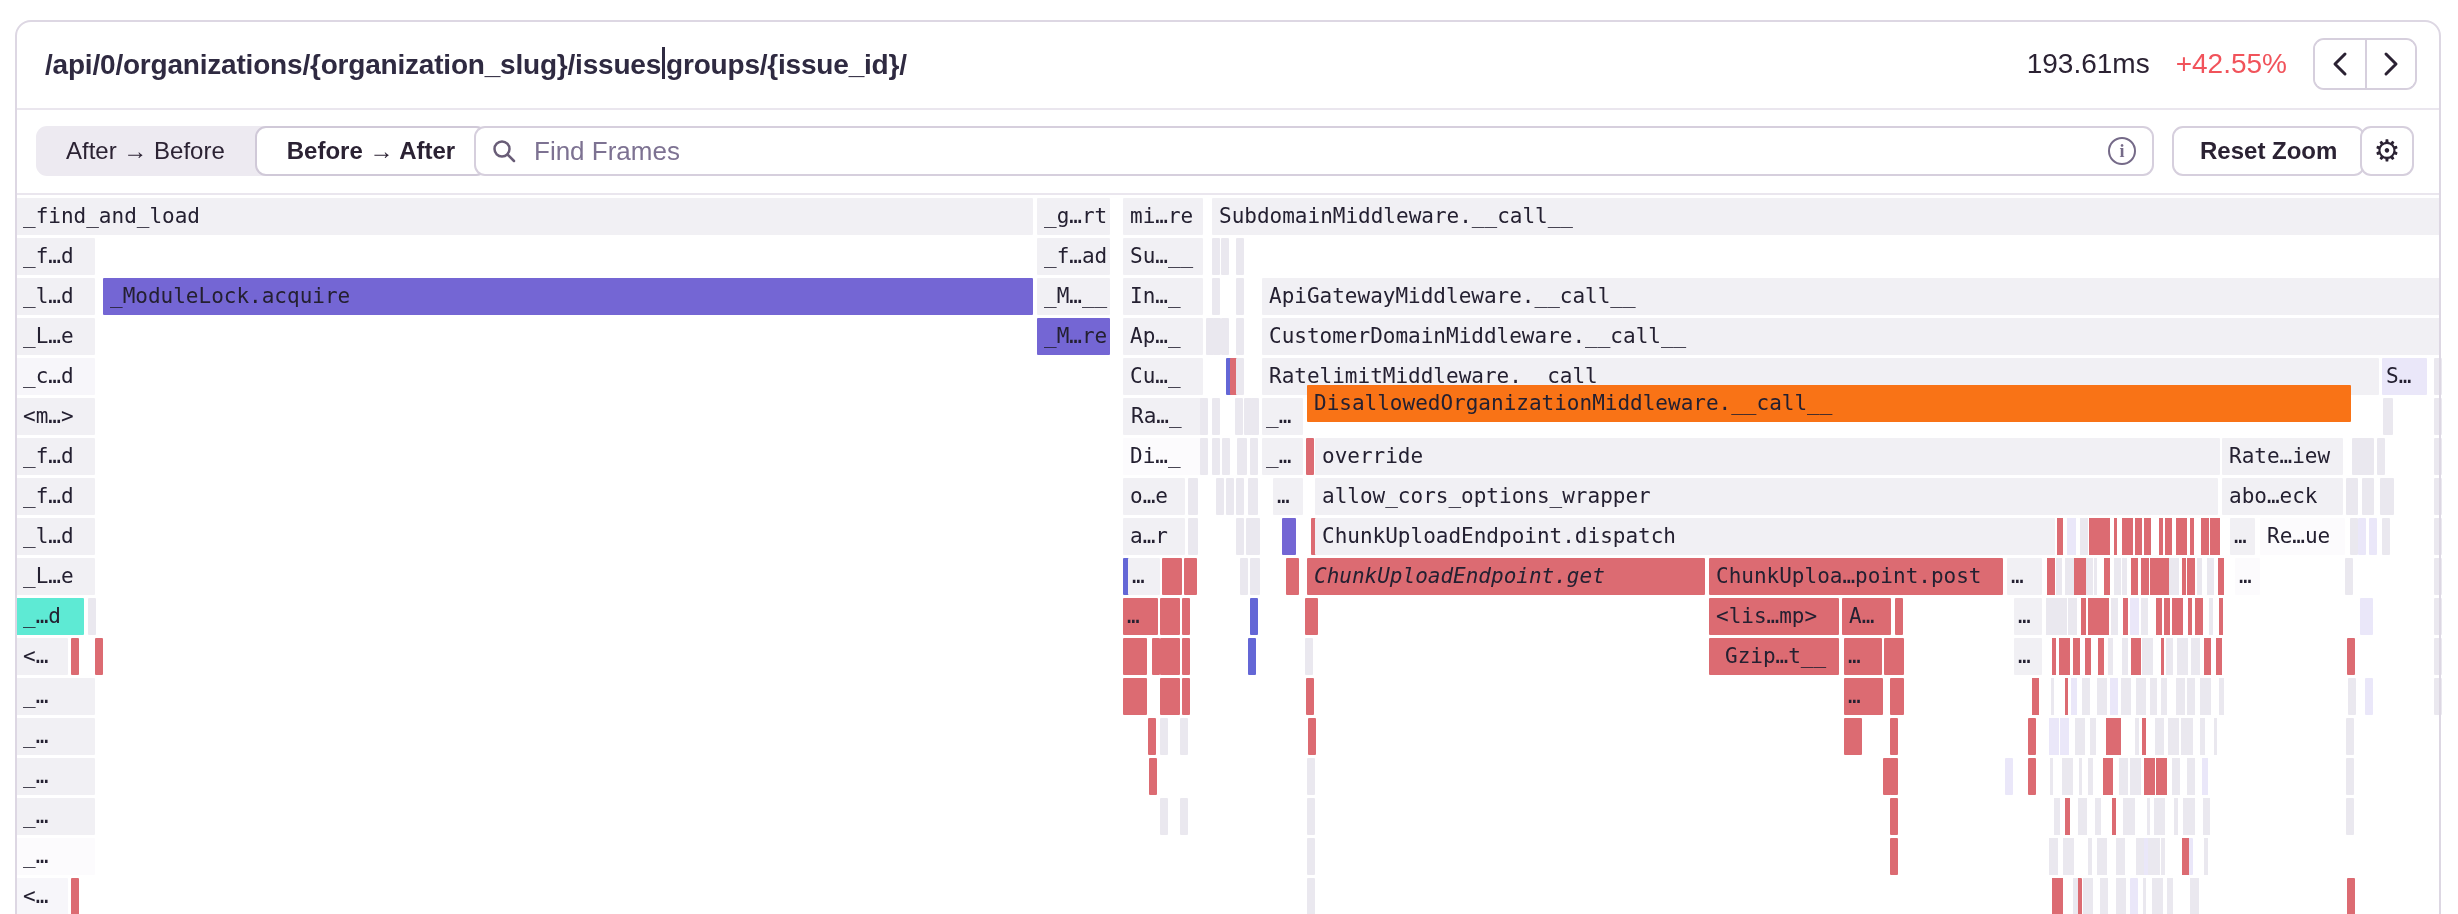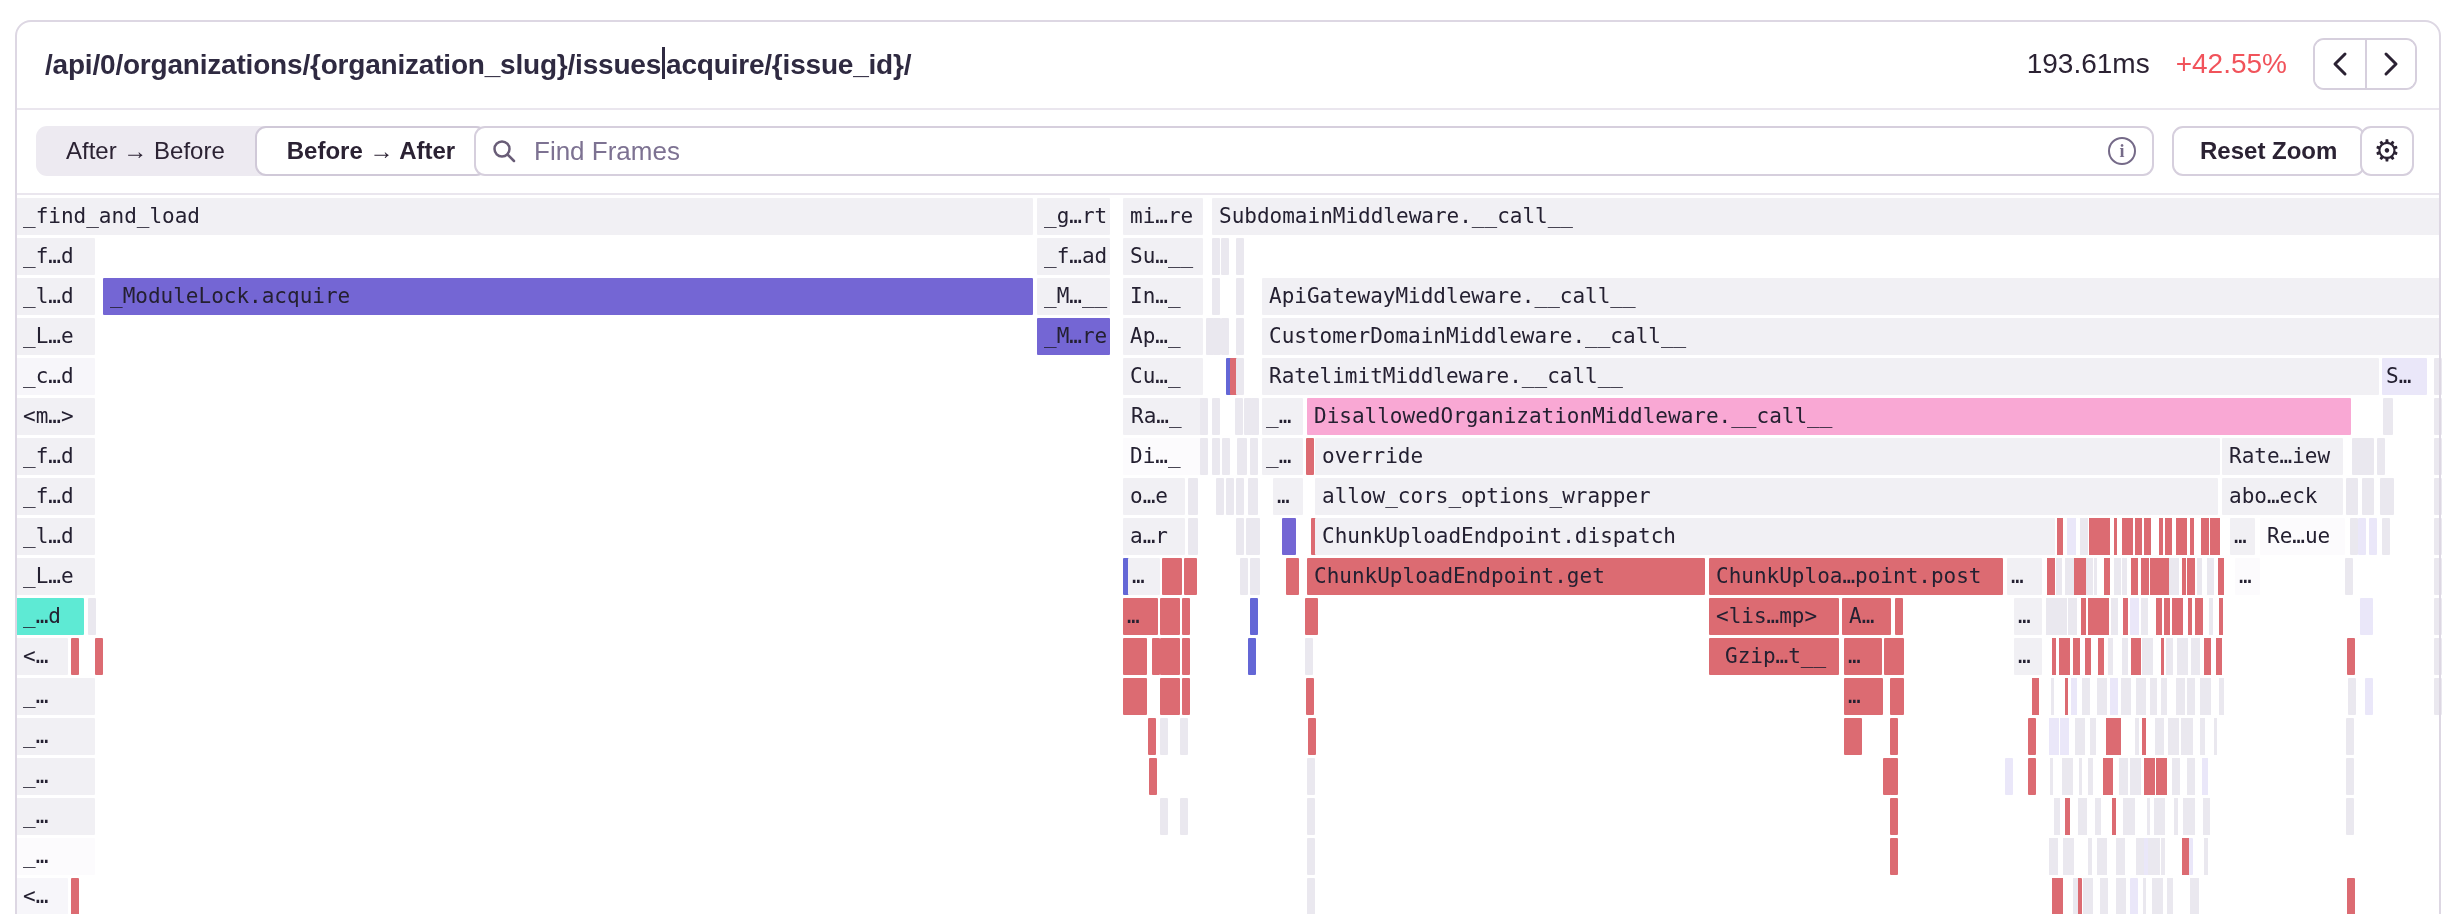--- a/index.html
+++ b/index.html
@@ -52,21 +52,21 @@
   .frame { position:absolute; height:37px; border-radius:1px; overflow:hidden;
            font-family:"DejaVu Sans Mono", monospace; font-size:21px; line-height:37px;
            color:#242031; white-space:nowrap; padding:0 7px; cursor:pointer; }
   .frame.tiny { padding:0 4px; }
   .sliver { position:absolute; height:37px; cursor:pointer; }
 </style>
 </head>
 <body>
 
 <div class="header">
-  <div class="url-text"><span>/api/0/organizations/{organization_slug}/issues</span><span class="caret"></span><span>acquire/{issue_id}/</span></div>
+  <div class="url-text"><span>/api/0/organizations/{organization_slug}/issues</span><span class="caret"></span><span>groups/{issue_id}/</span></div>
   <div class="header-right">
     <span class="duration">193.61ms</span>
     <span class="delta">+42.55%</span>
     <span class="nav-group">
       <button class="nav-btn">
         <svg width="18" height="26" viewBox="0 0 18 26">
             <polyline points="14,3 4,13 14,23" fill="none" stroke="#2b2233" stroke-width="3" stroke-linecap="round" stroke-linejoin="round"></polyline>
           </svg>
       </button>
       <button class="nav-btn">
@@ -134,21 +134,21 @@
     <div class="frame tiny" style="left: 2382px; top: 163px; width: 45px; background: rgb(234, 231, 249);">S…</div>
     <div class="frame tiny" style="left: 2434px; top: 163px; width: 5px; background: rgb(234, 232, 239);"></div>
     <div class="frame" style="left: 16px; top: 203px; width: 79px; background: rgb(241, 240, 244);">&lt;m…&gt;</div>
     <div class="frame" style="left: 1123px; top: 203px; width: 80px; background: rgb(241, 240, 244); padding-left: 8px;">Ra…_</div>
     <div class="frame tiny" style="left: 1200px; top: 203px; width: 4px; background: rgb(234, 232, 239);"></div>
     <div class="frame tiny" style="left: 1212px; top: 203px; width: 4px; background: rgb(234, 232, 239);"></div>
     <div class="frame tiny" style="left: 1235px; top: 203px; width: 6px; background: rgb(234, 232, 239);"></div>
     <div class="frame tiny" style="left: 1244px; top: 203px; width: 5px; background: rgb(234, 232, 239);"></div>
     <div class="frame tiny" style="left: 1251px; top: 203px; width: 6px; background: rgb(234, 232, 239);"></div>
     <div class="frame tiny" style="left: 1262px; top: 203px; width: 41px; background: rgb(241, 240, 244);">_…</div>
-    <div class="frame" style="left: 1307px; top: 203px; width: 1044px; background: #f9a8d4;">DisallowedOrganizationMiddleware.__call__</div>
+    <div class="frame" style="left: 1307px; top: 190px; width: 1044px; background: #f97316;">DisallowedOrganizationMiddleware.__call__</div>
     <div class="frame tiny" style="left: 2383px; top: 203px; width: 10px; background: rgb(234, 232, 239);"></div>
     <div class="frame tiny" style="left: 2434px; top: 203px; width: 5px; background: rgb(234, 232, 239);"></div>
     <div class="frame" style="left: 16px; top: 243px; width: 79px; background: rgb(241, 240, 244);">_f…d</div>
     <div class="frame" style="left: 1123px; top: 243px; width: 80px; background: rgb(252, 251, 253);">Di…_</div>
     <div class="frame tiny" style="left: 1200px; top: 243px; width: 4px; background: rgb(234, 232, 239);"></div>
     <div class="frame tiny" style="left: 1212px; top: 243px; width: 4px; background: rgb(234, 232, 239);"></div>
     <div class="frame tiny" style="left: 1222px; top: 243px; width: 6px; background: rgb(234, 232, 239);"></div>
     <div class="frame tiny" style="left: 1237px; top: 243px; width: 10px; background: rgb(234, 232, 239);"></div>
     <div class="frame tiny" style="left: 1250px; top: 243px; width: 8px; background: rgb(234, 232, 239);"></div>
     <div class="frame tiny" style="left: 1262px; top: 243px; width: 41px; background: rgb(241, 240, 244);">_…</div>
@@ -190,21 +190,21 @@
     <div class="frame" style="left: 16px; top: 363px; width: 79px; background: rgb(241, 240, 244);">_L…e</div>
     <div class="frame tiny" style="left: 1123px; top: 363px; width: 3px; background: rgb(100, 103, 214);"></div>
     <div class="frame tiny" style="left: 1128px; top: 363px; width: 32px; background: rgb(241, 240, 244);">…</div>
     <div class="frame tiny" style="left: 1162px; top: 363px; width: 20px; background: rgb(220, 107, 114);"></div>
     <div class="frame tiny" style="left: 1184px; top: 363px; width: 3px; background: rgb(220, 107, 114);"></div>
     <div class="frame tiny" style="left: 1189px; top: 363px; width: 3px; background: rgb(220, 107, 114);"></div>
     <div class="frame tiny" style="left: 1240px; top: 363px; width: 5px; background: rgb(234, 232, 239);"></div>
     <div class="frame tiny" style="left: 1250px; top: 363px; width: 10px; background: rgb(234, 232, 239);"></div>
     <div class="frame tiny" style="left: 1286px; top: 363px; width: 3px; background: rgb(220, 107, 114);"></div>
     <div class="frame tiny" style="left: 1291px; top: 363px; width: 3px; background: rgb(220, 107, 114);"></div>
-    <div class="frame" style="left: 1307px; top: 363px; width: 398px; background: rgb(220, 107, 114);">ChunkUploadEndpoint.get</div>
+    <div class="frame" style="left: 1307px; top: 363px; width: 398px; background: rgb(220, 107, 114); font-style: italic;">ChunkUploadEndpoint.get</div>
     <div class="frame" style="left: 1709px; top: 363px; width: 294px; background: rgb(220, 107, 114);">ChunkUploa…point.post</div>
     <div class="frame tiny" style="left: 2007px; top: 363px; width: 35px; background: rgb(241, 240, 244);">…</div>
     <div class="frame tiny" style="left: 2235px; top: 363px; width: 25px; background: rgb(252, 251, 253);">…</div>
     <div class="frame tiny" style="left: 2345px; top: 363px; width: 6px; background: rgb(234, 232, 239);"></div>
     <div class="frame tiny" style="left: 2434px; top: 363px; width: 5px; background: rgb(234, 232, 239);"></div>
     <div class="frame" style="left: 16px; top: 403px; width: 68px; background: #5eead4;">_…d</div>
     <div class="frame tiny" style="left: 88px; top: 403px; width: 6px; background: rgb(234, 232, 239);"></div>
     <div class="frame tiny" style="left: 1123px; top: 403px; width: 35px; background: rgb(220, 107, 114);">…</div>
     <div class="frame tiny" style="left: 1160px; top: 403px; width: 20px; background: rgb(220, 107, 114);"></div>
     <div class="frame tiny" style="left: 1182px; top: 403px; width: 4px; background: rgb(220, 107, 114);"></div>

